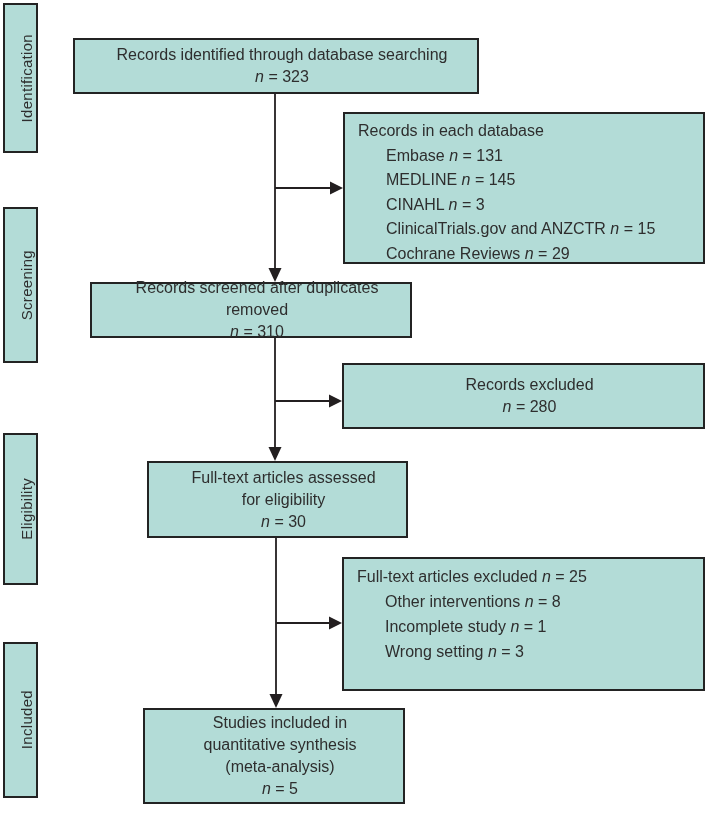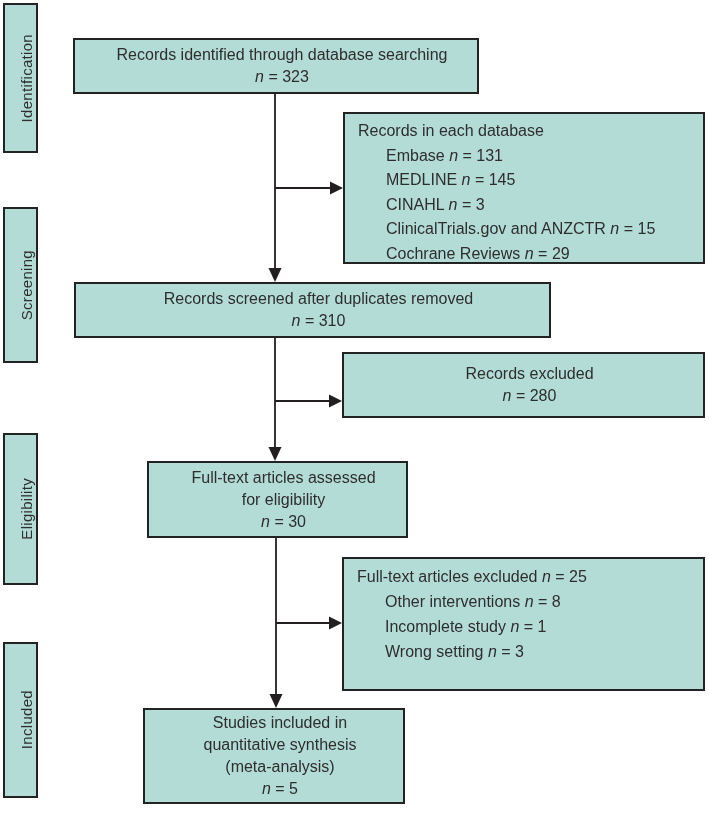--- a/index.html
+++ b/index.html
@@ -91,26 +91,26 @@
 
   <div class="box list" style="left:343px;top:112px;width:362px;height:152px">
     <div>Records in each database</div>
     <div class="indent"><span>Embase </span><i class="nvar">n</i><span> = 131</span></div>
     <div class="indent"><span>MEDLINE </span><i class="nvar">n</i><span> = 145</span></div>
     <div class="indent"><span>CINAHL </span><i class="nvar">n</i><span> = 3</span></div>
     <div class="indent"><span>ClinicalTrials.gov and ANZCTR </span><i class="nvar">n</i><span> = 15</span></div>
     <div class="indent"><span>Cochrane Reviews </span><i class="nvar">n</i><span> = 29</span></div>
   </div>
 
-  <div class="box center" style="left:74px;top:282px;width:477px;height:56px">
+  <div class="box center" style="left:90px;top:282px;width:322px;height:56px">
     <div>Records screened after duplicates removed</div>
     <div><i class="nvar">n</i><span> = 310</span></div>
   </div>
 
-  <div class="box center" style="left:342px;top:352px;width:363px;height:66px">
+  <div class="box center" style="left:342px;top:363px;width:363px;height:66px">
     <div>Records excluded</div>
     <div><i class="nvar">n</i><span> = 280</span></div>
   </div>
 
   <div class="box center" style="left:147px;top:461px;width:261px;height:77px">
     <div>Full-text articles assessed</div>
     <div>for eligibility</div>
     <div><i class="nvar">n</i><span> = 30</span></div>
   </div>
 

